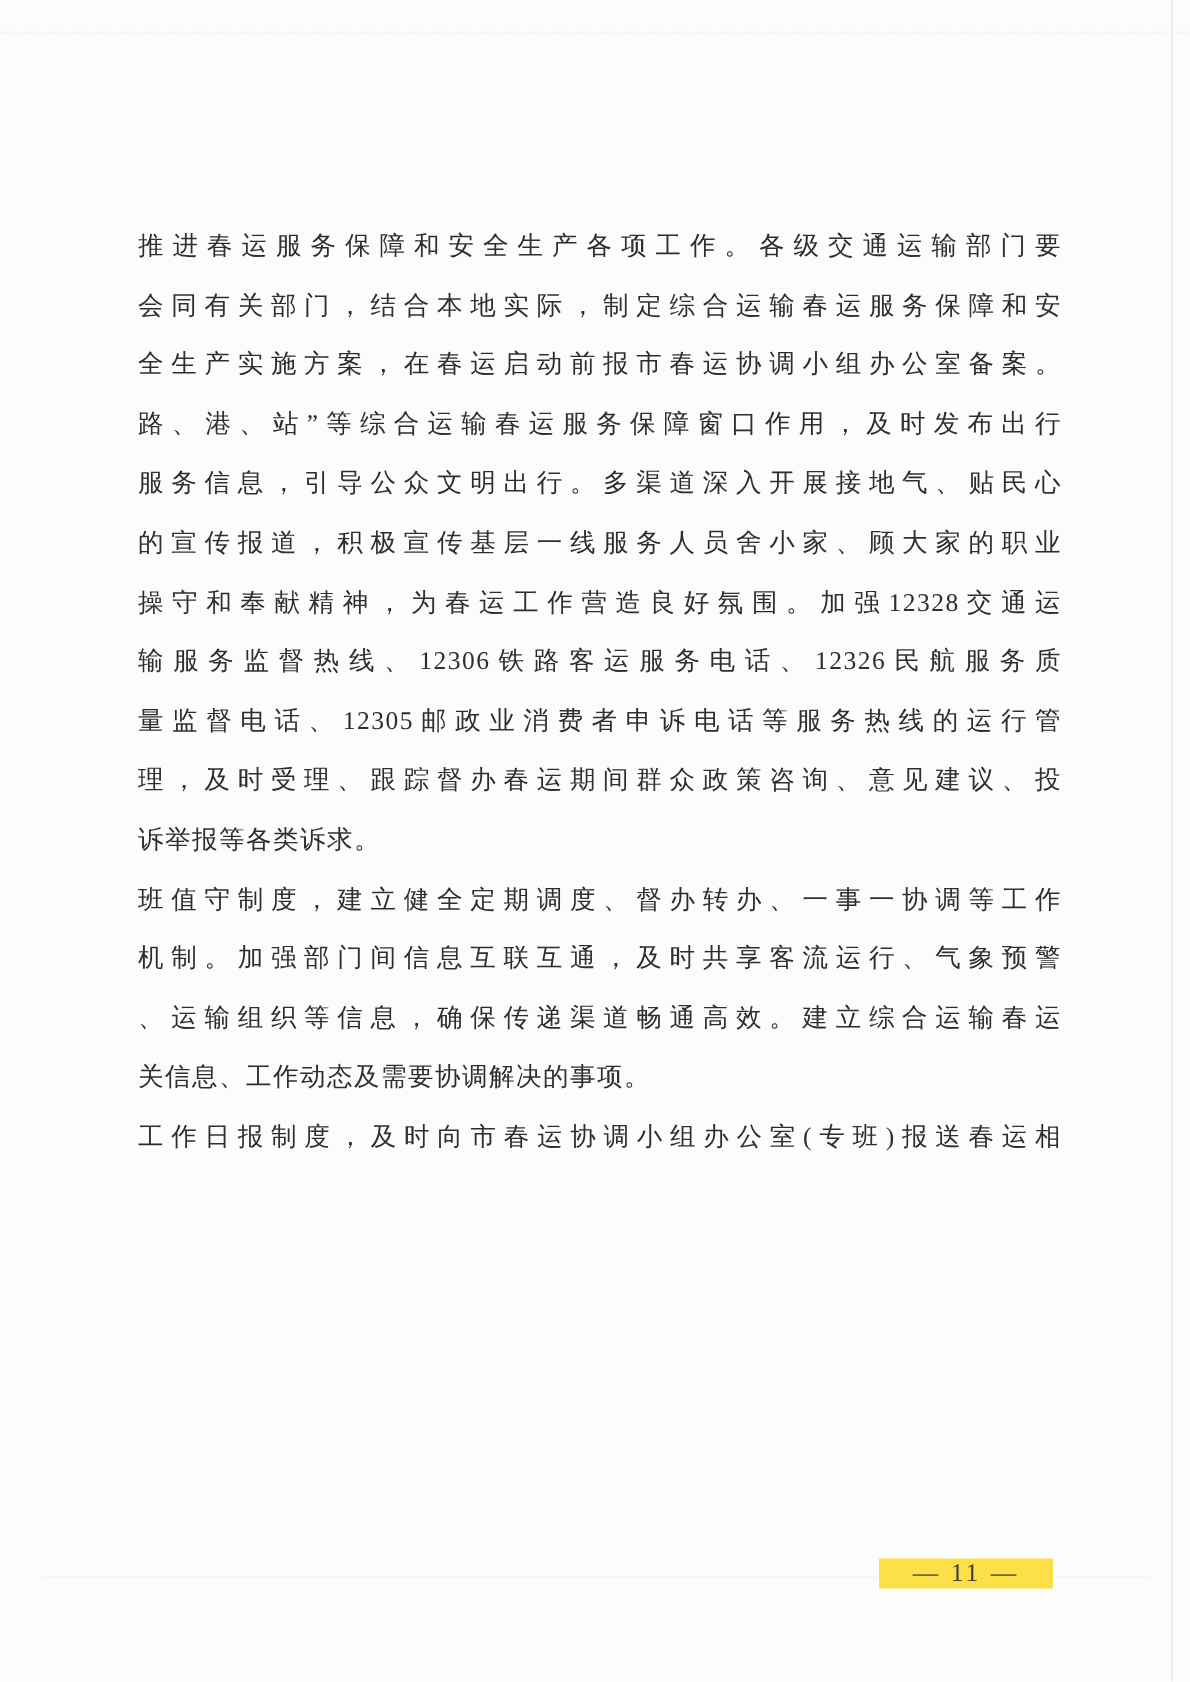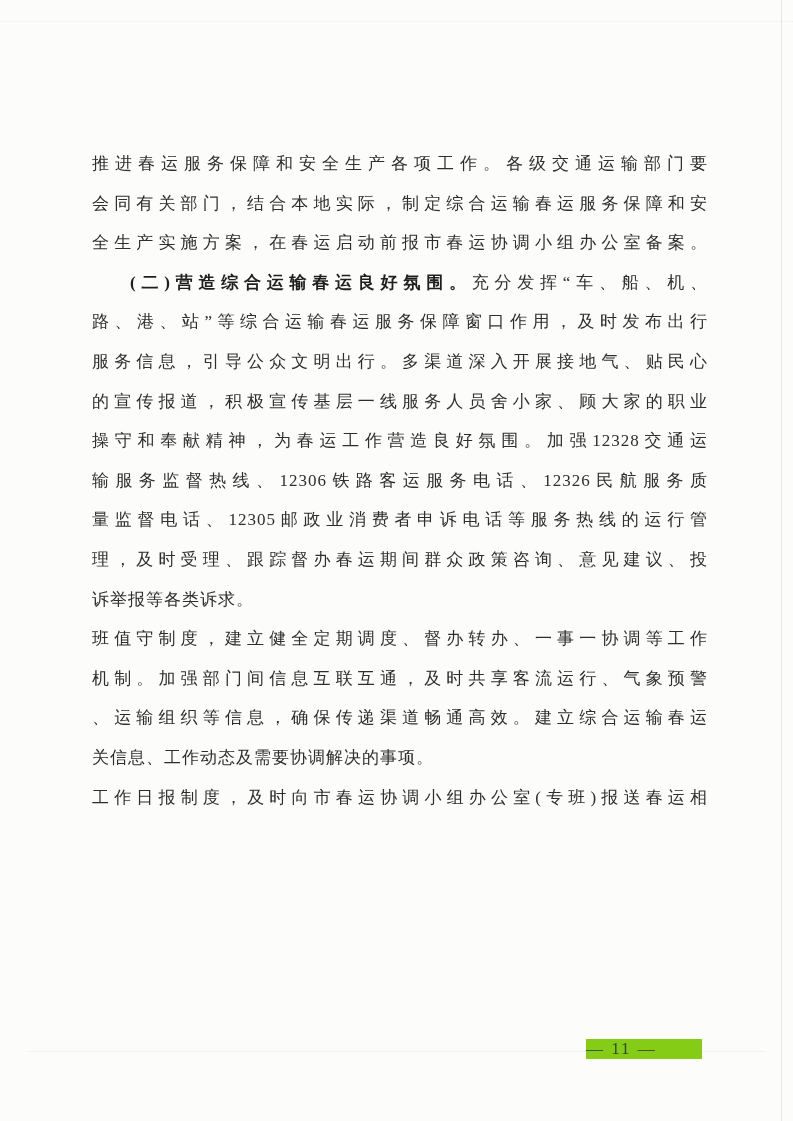--- a/index.html
+++ b/index.html
@@ -69,43 +69,42 @@
   .bold-run {
     font-weight: 700;
     color: #1f1f1f;
   }
   
   .page-number {
     position: absolute;
     top: 1039px;
     left: 586px;
     width: 116px;
-    text-align: left;
+    text-align: center;
     font-size: 17px;
     letter-spacing: 2px;
     color: #3d3d3d;
-    background: #84cc16;
+    background: #fde047;
   }
 </style>
 </head>
 <body>
 
 <div class="page">
 
   <div class="scan-dots-top"></div>
   <div class="scan-line-right"></div>
   <div class="scan-dots-footer"></div>
 
   <div class="text-block">
 
     <div class="line"><span>推进春运服务保障和安全生产各项工作。各级交通运输部门要</span></div>
     <div class="line"><span>会同有关部门，结合本地实际，制定综合运输春运服务保障和安</span></div>
     <div class="line"><span>全生产实施方案，在春运启动前报市春运协调小组办公室备案。</span></div>
 
-    <div class="line indent"><span class="bold-run">(二)营造综合运输春运良好氛围。</span><span>充分发挥“车、船、机、</span></div>
     <div class="line"><span>路、港、站”等综合运输春运服务保障窗口作用，及时发布出行</span></div>
     <div class="line"><span>服务信息，引导公众文明出行。多渠道深入开展接地气、贴民心</span></div>
     <div class="line"><span>的宣传报道，积极宣传基层一线服务人员舍小家、顾大家的职业</span></div>
     <div class="line"><span>操守和奉献精神，为春运工作营造良好氛围。加强12328交通运</span></div>
     <div class="line"><span>输服务监督热线、12306铁路客运服务电话、12326民航服务质</span></div>
     <div class="line"><span>量监督电话、12305邮政业消费者申诉电话等服务热线的运行管</span></div>
     <div class="line"><span>理，及时受理、跟踪督办春运期间群众政策咨询、意见建议、投</span></div>
     <div class="line short"><span>诉举报等各类诉求。</span></div>
 
     <div class="line"><span>班值守制度，建立健全定期调度、督办转办、一事一协调等工作</span></div>

